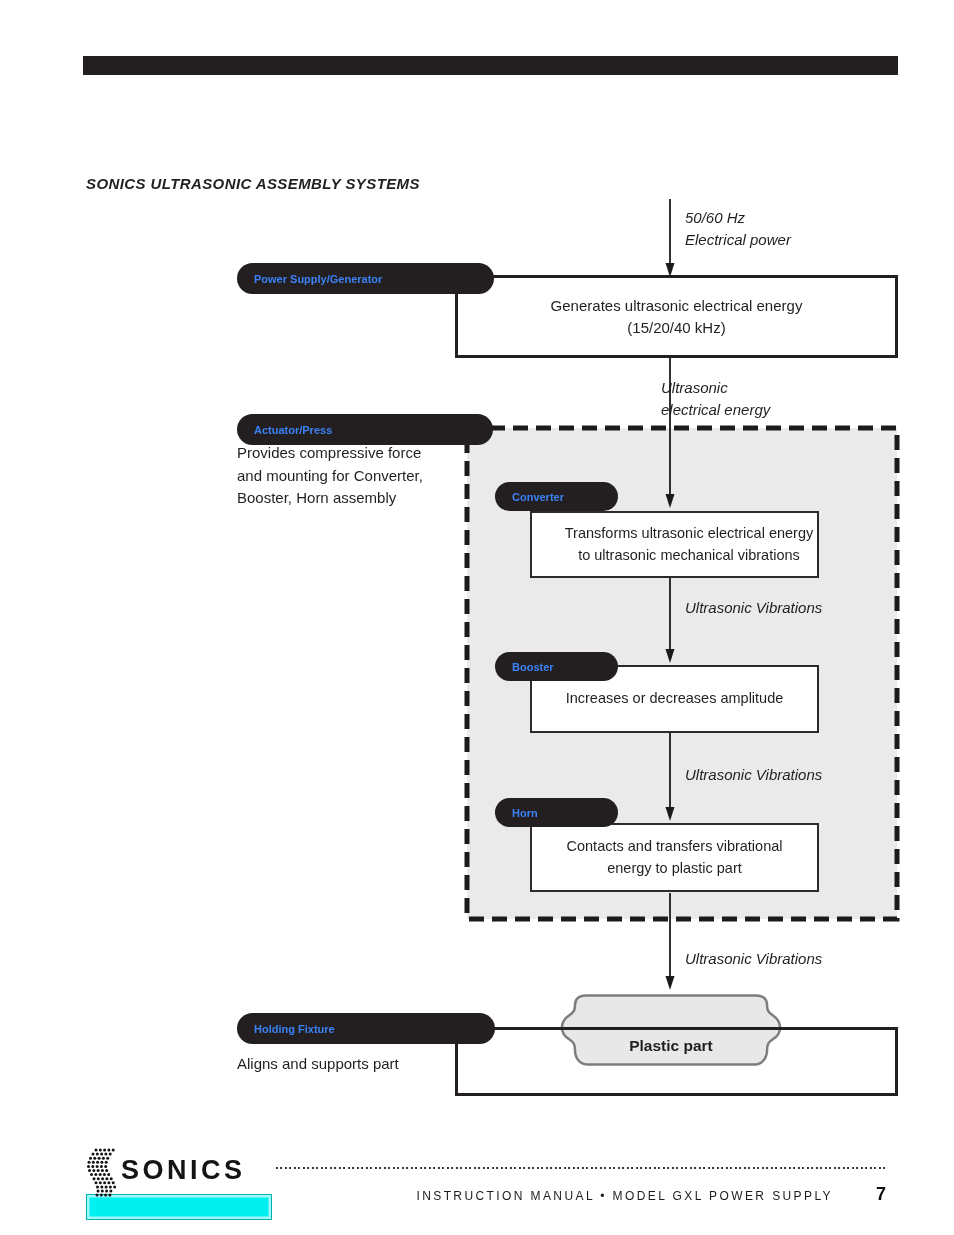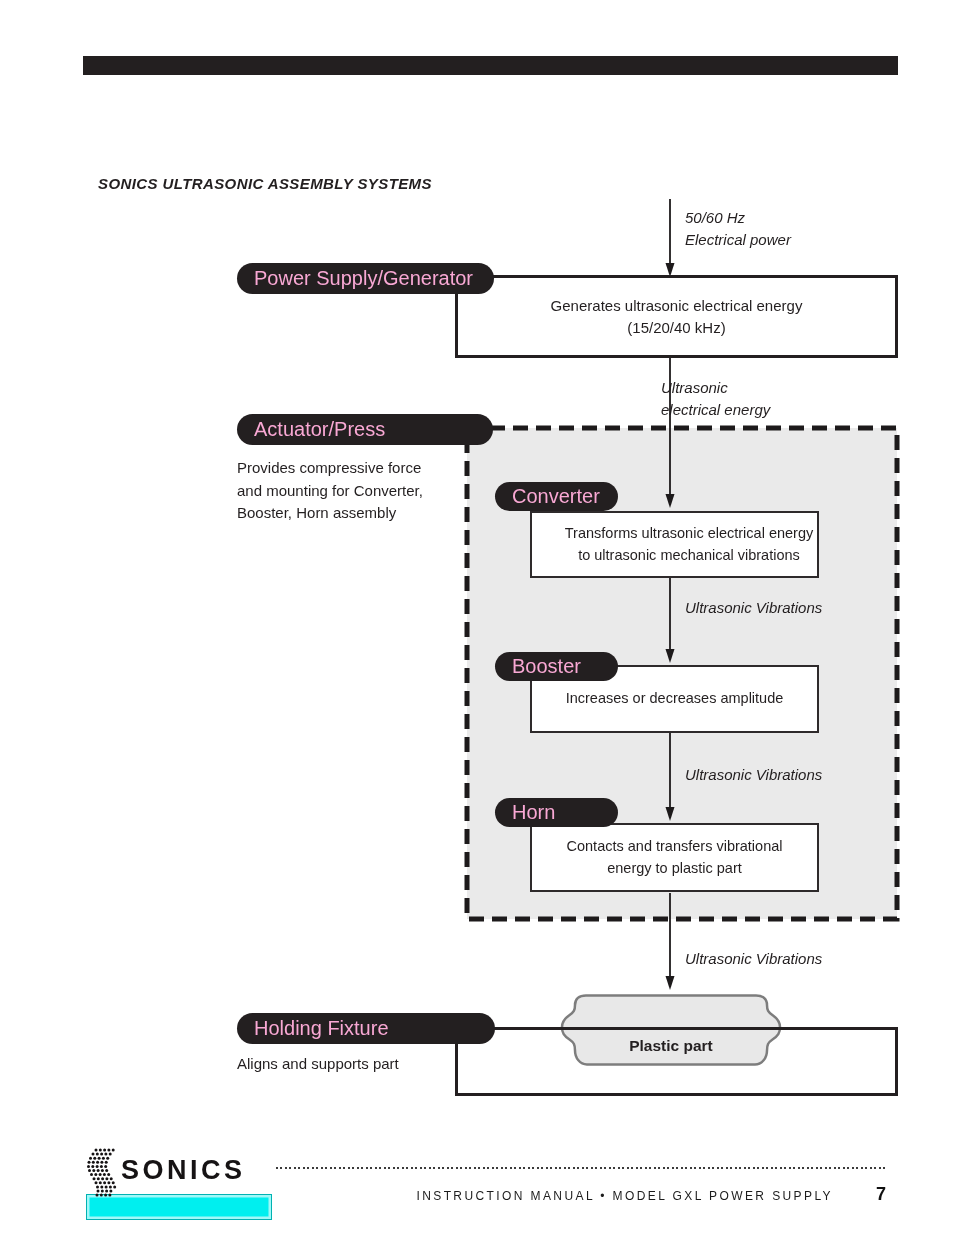--- a/index.html
+++ b/index.html
@@ -2,26 +2,26 @@
 <html><head>
 <meta charset="utf-8">
 <style>
   html,body{margin:0;padding:0;background:#fff;}
   .page{
     position:relative;width:954px;height:1235px;background:#ffffff;overflow:hidden;
     font-family:"Liberation Sans","DejaVu Sans",sans-serif;color:#231f20;
   }
   .abs{position:absolute;}
   .topbar{left:83px;top:56px;width:815px;height:19px;background:#231f20;}
-  .doc-title{left:86px;top:175px;font-size:15px;font-weight:bold;font-style:italic;letter-spacing:.4px;margin-left:12px;}
+  .doc-title{left:86px;top:175px;font-size:15px;font-weight:bold;font-style:italic;letter-spacing:.4px;}
   
   .pill{
-    position:absolute;background:#231f20;color:#f9a8d4;font-weight:normal;
+    position:absolute;background:#231f20;color:#3b82f6;font-weight:bold;
     border-radius:16px;box-sizing:border-box;padding-left:17px;z-index:5;
-    display:flex;align-items:center;font-size:20px;white-space:nowrap;
+    display:flex;align-items:center;font-size:11px;white-space:nowrap;
   }
   .pill.big{width:257px;height:31px;}
   .pill.small{width:123px;height:29px;border-radius:15px;}
   
   .fbox{
     position:absolute;background:#ffffff;box-sizing:border-box;z-index:3;
     display:flex;flex-direction:column;align-items:center;justify-content:center;
     text-align:center;font-size:15px;line-height:21.5px;
   }
   .fbox.thick{border:3.5px solid #231f20;}
@@ -94,21 +94,21 @@
   <div class="flabel" style="left:685px;top:764px;">Ultrasonic Vibrations</div>
   <div class="flabel" style="left:685px;top:948px;">Ultrasonic Vibrations</div>
 
   <div class="fbox thick" style="left:455px;top:275px;width:443px;height:83px;">
     <span>Generates ultrasonic electrical energy</span>
     <span>(15/20/40 kHz)</span>
   </div>
   <div class="pill big" style="left:237px;top:263px;">Power Supply/Generator</div>
 
   <div class="pill big" style="left:237px;top:414px;width:256px;">Actuator/Press</div>
-  <div class="desc" style="left:237px;top:457px;">
+  <div class="desc" style="left:237px;top:442px;">
     <span>Provides compressive force</span>
     <span>and mounting for Converter,</span>
     <span>Booster, Horn assembly</span>
   </div>
 
   <div class="fbox thin" style="left:530px;top:511px;width:289px;height:67px;padding-left:29px;">
     <span>Transforms ultrasonic electrical energy</span>
     <span>to ultrasonic mechanical vibrations</span>
   </div>
   <div class="pill small" style="left:495px;top:482px;">Converter</div>

